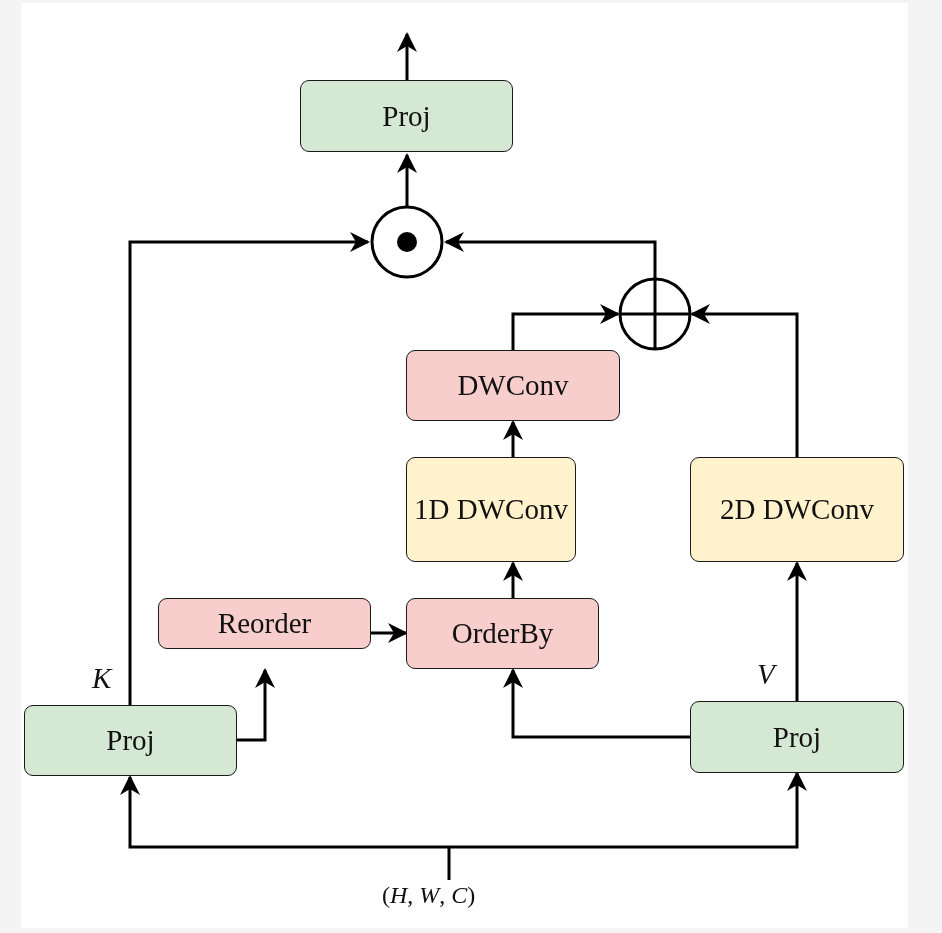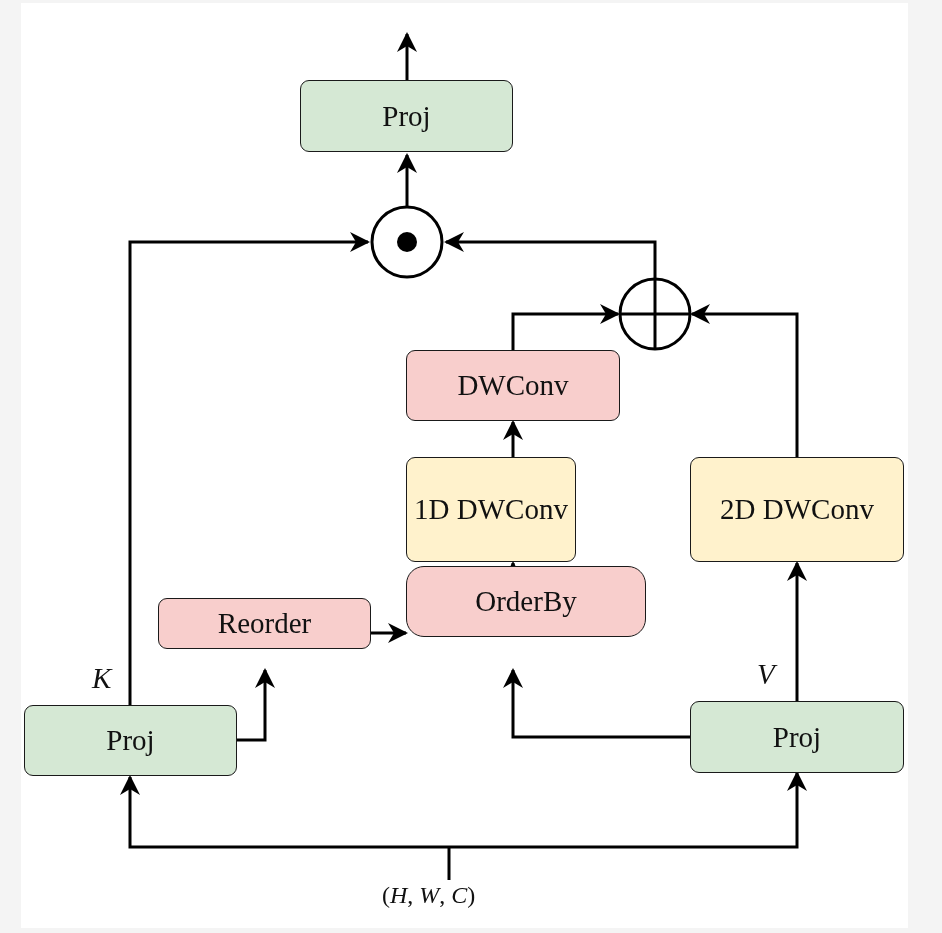--- a/index.html
+++ b/index.html
@@ -67,19 +67,19 @@
     <line x1="620" y1="314" x2="690" y2="314" stroke="#000" stroke-width="3"></line>
     <line x1="655" y1="279" x2="655" y2="349" stroke="#000" stroke-width="3"></line>
   </g>
 </svg>
 
 <div class="box green" style="left:300px;top:80px;width:213px;height:72px;">Proj</div>
 <div class="box red" style="left:406px;top:350px;width:214px;height:71px;">DWConv</div>
 <div class="box yellow" style="left:406px;top:457px;width:170px;height:105px;">1D DWConv</div>
 <div class="box yellow" style="left:690px;top:457px;width:214px;height:105px;font-family:Liberation Serif, serif;">2D DWConv</div>
 <div class="box red" style="left:158px;top:598px;width:213px;height:51px;">Reorder</div>
-<div class="box red" style="left:406px;top:566px;width:240px;height:71px;border-radius:18px;">OrderBy</div>
+<div class="box red" style="left:406px;top:598px;width:193px;height:71px;">OrderBy</div>
 <div class="box green" style="left:24px;top:705px;width:213px;height:71px;">Proj</div>
 <div class="box green" style="left:690px;top:701px;width:214px;height:72px;">Proj</div>
 
 <div class="label" style="left:92px;top:662px;">K</div>
 <div class="label" style="left:757px;top:658px;">V</div>
 <div class="io" style="left:382px;top:882px;">(<i>H</i>, <i>W</i>, <i>C</i>)</div>
 
 </body></html>

